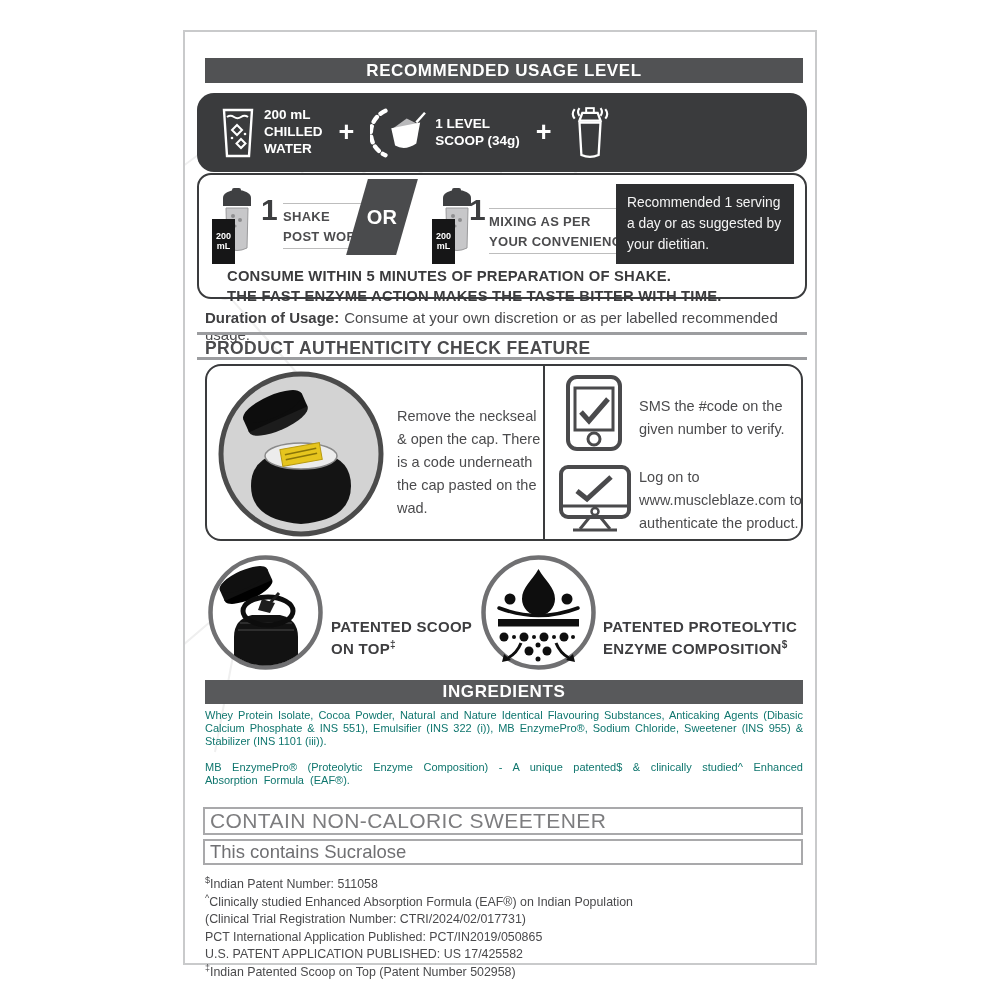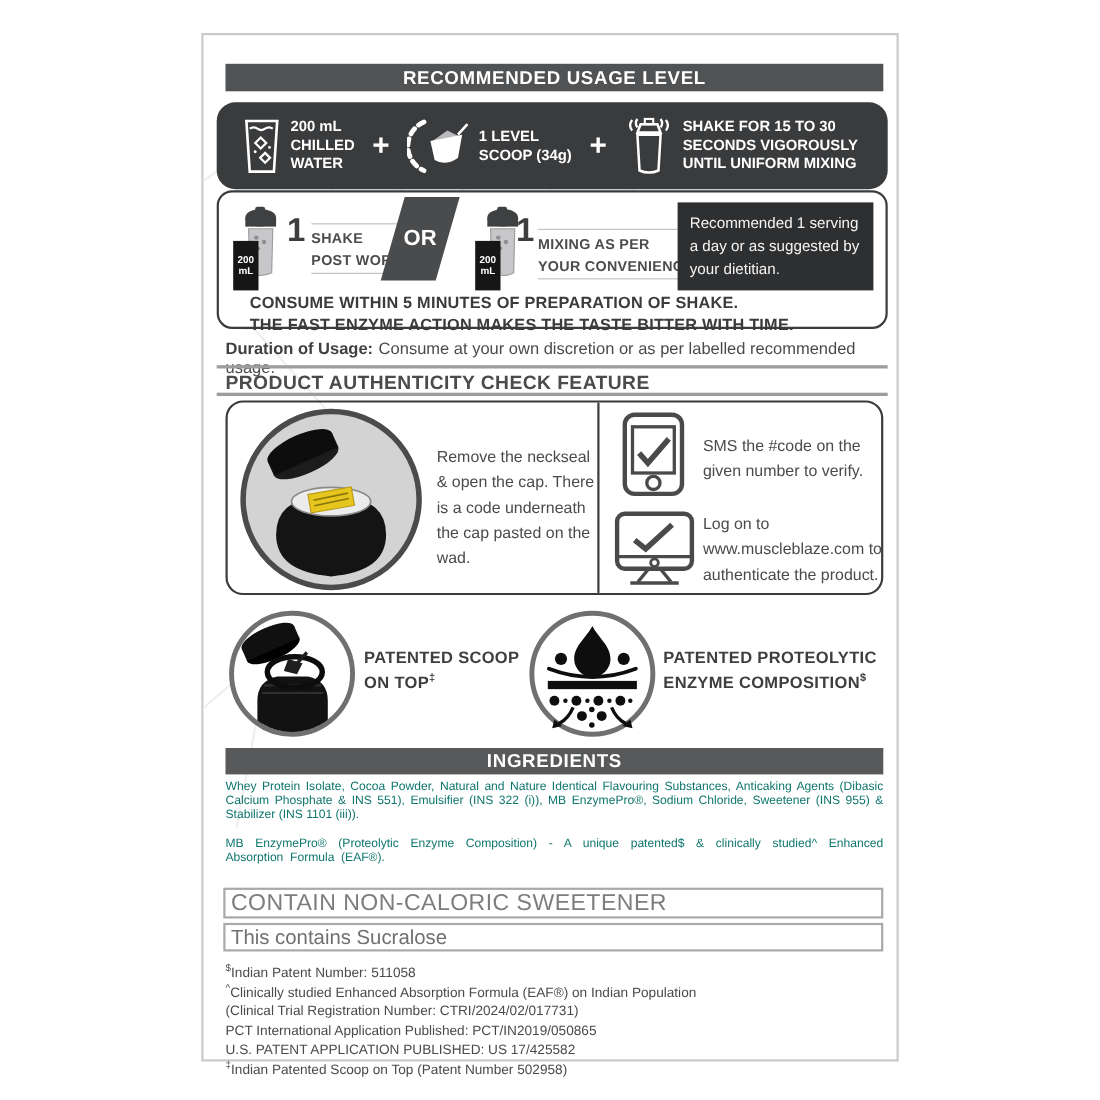--- a/index.html
+++ b/index.html
@@ -54,21 +54,21 @@
   .duration span { margin-left:5px; color:#4a4a4c; }
 
   .rule { left:12px; width:610px; height:3px; background:#9c9da0; }
   .auth-title { left:20px; top:306px; font-weight:bold; font-size:17.5px; color:#4b4b4d; letter-spacing:.4px; }
 
   .auth-box { left:20px; top:332px; width:598px; height:177px; border:2px solid #3a3b3d; border-radius:16px; }
   .auth-divider { position:absolute; left:336px; top:0; width:2px; height:100%; background:#3a3b3d; }
   .auth-text { position:absolute; font-size:14.5px; color:#4b4b4d; line-height:1.58; }
 
   .pat-caption { position:absolute; font-weight:bold; font-size:15px; color:#3e3e40;
-                 line-height:1.45; letter-spacing:.3px; }
+                 line-height:1.45; letter-spacing:.3px;margin-top:28px; }
   .pat-caption sup { font-size:10px; }
 
   .ing-bar { left:20px; top:648px; width:598px; height:24px; background:#58595b; color:#fff;
              font-weight:bold; font-size:17px; letter-spacing:.6px; text-align:center; line-height:24px; }
   .ing-para { left:20px; width:598px; font-size:11px; color:#0f766e; line-height:1.18;
               text-align:justify; }
 
   .sweet-box { left:18px; width:600px; border:2px solid #a9a9ab; background:#fff; }
   .sweet1 { top:775px; height:28px; font-size:21px; color:#7d7d7f; line-height:24px;
             padding-left:5px; letter-spacing:.4px; }
@@ -138,25 +138,20 @@
           <g stroke="#fff" stroke-width="2.2" fill="none">
             <path d="M7,14 Q3,9 7,4"></path>
               <path d="M12,11 Q9,7 12,3"></path>
             <path d="M39,14 Q43,9 39,4"></path>
               <path d="M34,11 Q37,7 34,3"></path>
           </g>
           <rect x="19" y="3" width="8" height="5" stroke="#fff" stroke-width="2" fill="none"></rect>
           <path d="M15,8 L31,8 L34,16 L12,16 Z" stroke="#fff" stroke-width="2.4" fill="none"></path>
           <path d="M12,18 L34,18 L32,52 Q23,56 14,52 Z" stroke="#fff" stroke-width="2.4" fill="none"></path>
         </svg>
-        <div class="u-text">
-          <div>SHAKE FOR 15 TO 30</div>
-          <div>SECONDS VIGOROUSLY</div>
-          <div>UNTIL UNIFORM MIXING</div>
-        </div>
       </div>
     </div>
 
     <div class="z abs opt-box">
 
       <div class="shaker" style="left:18px; top:11px;">
         <svg width="40" height="68" viewBox="0 0 40 68">
           <ellipse cx="20" cy="12" rx="14" ry="8" fill="#3f4042"></ellipse>
           <rect x="6" y="12" width="28" height="8" fill="#3f4042"></rect>
           <rect x="15" y="2" width="9" height="6" rx="2" fill="#3f4042"></rect>

